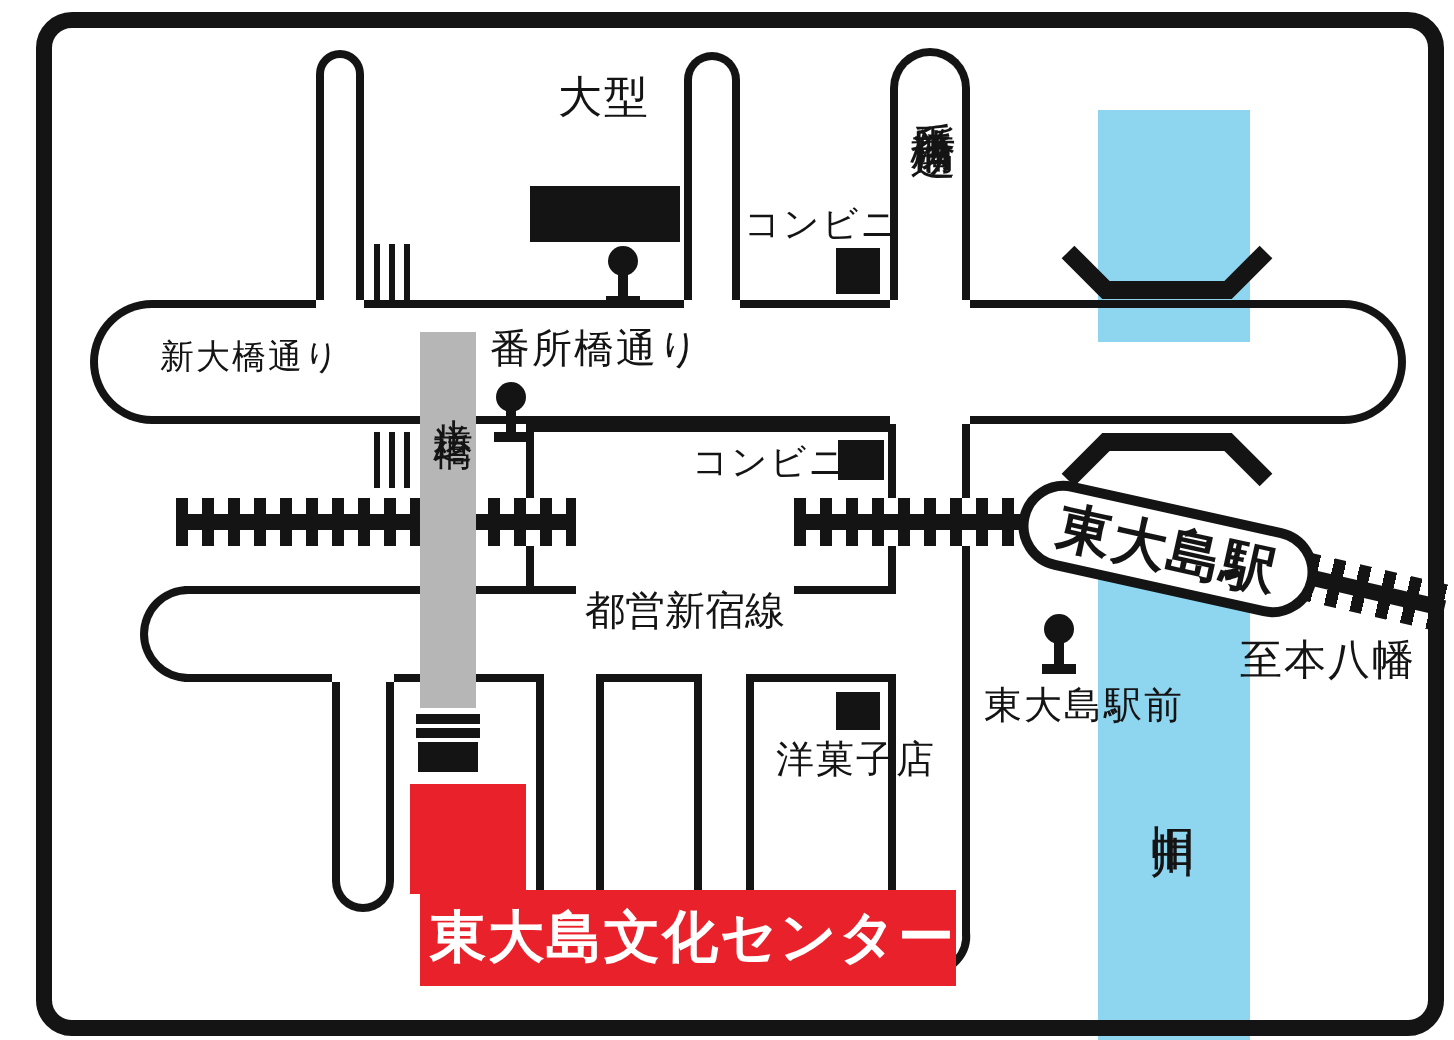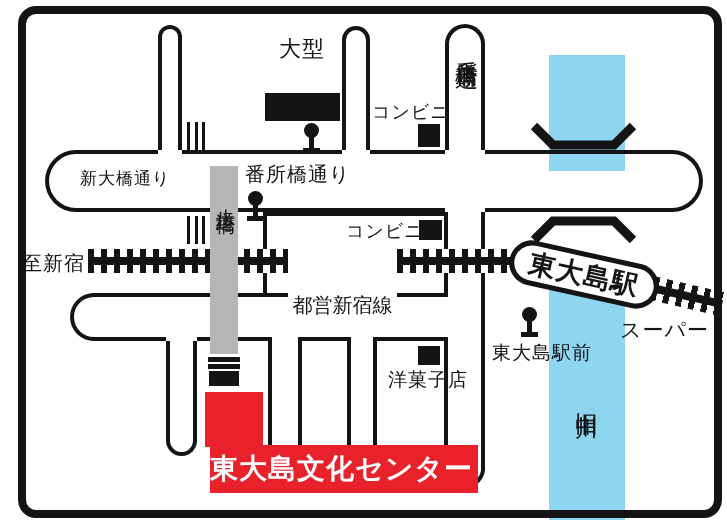--- a/index.html
+++ b/index.html
@@ -28,21 +28,21 @@
   .busstop{position:absolute;z-index:4;width:18px;height:30px;}
   .busstop .ball{position:absolute;left:1px;top:0;width:15px;height:15px;border-radius:50%;background:#141414;}
   .busstop .stem{position:absolute;left:6px;top:13px;width:5px;height:12px;background:#141414;}
   .busstop .base{position:absolute;left:0;top:25px;width:17px;height:5px;background:#141414;}
   .sq{position:absolute;background:#141414;z-index:4;}
   #station-capsule{position:absolute;left:508px;top:252px;width:152px;height:45px;background:#ffffff;
        border:5px solid #141414;border-radius:24px;box-sizing:border-box;z-index:4;
        transform:rotate(12.5deg);display:flex;align-items:center;justify-content:center;
        font-size:27px;font-weight:600;letter-spacing:1px;}
   #dest-banner{position:absolute;left:210px;top:445px;width:268px;height:48px;z-index:6;
-       display:flex;align-items:center;justify-content:flex-start;color:#ffffff;
+       display:flex;align-items:center;justify-content:flex-end;color:#ffffff;
        font-size:28px;font-weight:600;letter-spacing:1px;}
   #frame{position:absolute;left:18px;top:6px;width:704px;height:512px;border:8px solid #141414;
        border-radius:18px;box-sizing:border-box;z-index:10;pointer-events:none;}
 </style>
 </head>
 <body>
 
 <div id="canvas">
 
   <div class="abs" style="left:549px;top:11px;width:76px;height:116px;background:#8ed5f0;z-index:0;"></div>
@@ -89,32 +89,31 @@
 
   <div class="block-rect" style="left:263px;top:212px;width:185px;height:85px;"></div>
 
   <svg width="727" height="520" style="position:absolute;left:0;top:0;z-index:1;pointer-events:none;">
     <path d="M534,126 L553,145 L614,145 L633,126" fill="none" stroke="#141414" stroke-width="9"></path>
     <path d="M534,240 L553,221 L614,221 L633,240" fill="none" stroke="#141414" stroke-width="9"></path>
     <path d="M483,466 A18,18 0 0 1 465,486 L455,486" fill="none" stroke="#141414" stroke-width="4"></path>
     <polygon points="236,404 261,447 243,447" fill="#e8212b"></polygon>
   </svg>
 
-  <div class="lbl" style="left:22px;top:250px;font-size:20px;">至新宿</div>
   <div class="rail" style="left:88px;top:249px;width:200px;"></div>
   <div class="abs" style="left:288px;top:247px;width:109px;height:28px;background:#ffffff;z-index:2;display:flex;align-items:center;justify-content:center;">
     <span style="font-size:20px;font-weight:500;white-space:nowrap;">都営新宿線</span>
   </div>
   <div class="rail" style="left:397px;top:249px;width:117px;"></div>
   <div class="rail" style="left:652px;top:276px;width:72px;transform:rotate(13deg);transform-origin:left center;"></div>
 
   <div id="station-capsule">
     <span>東大島駅</span>
   </div>
-  <div class="lbl" style="left:620px;top:316px;font-size:21px;">スーパー</div>
+  <div class="lbl" style="left:620px;top:316px;font-size:21px;">至本八幡</div>
 
   <div class="stairs" style="left:187px;top:122px;width:19px;height:30px;"></div>
   <div class="stairs" style="left:187px;top:216px;width:19px;height:28px;"></div>
   <div class="abs" style="left:210px;top:122px;width:28px;height:188px;background:#b6b6b6;z-index:3;"></div>
   <div class="abs" style="left:208px;top:313px;width:32px;height:5px;background:#141414;z-index:3;"></div>
   <div class="abs" style="left:208px;top:320px;width:32px;height:5px;background:#141414;z-index:3;"></div>
   <div class="abs" style="left:209px;top:327px;width:30px;height:15px;background:#141414;z-index:3;"></div>
   <div class="lbl vtext" style="left:213px;top:193px;font-size:20px;">歩道橋</div>
 
   <div class="lbl" style="left:80px;top:167px;font-size:17px;">新大橋通り</div>

